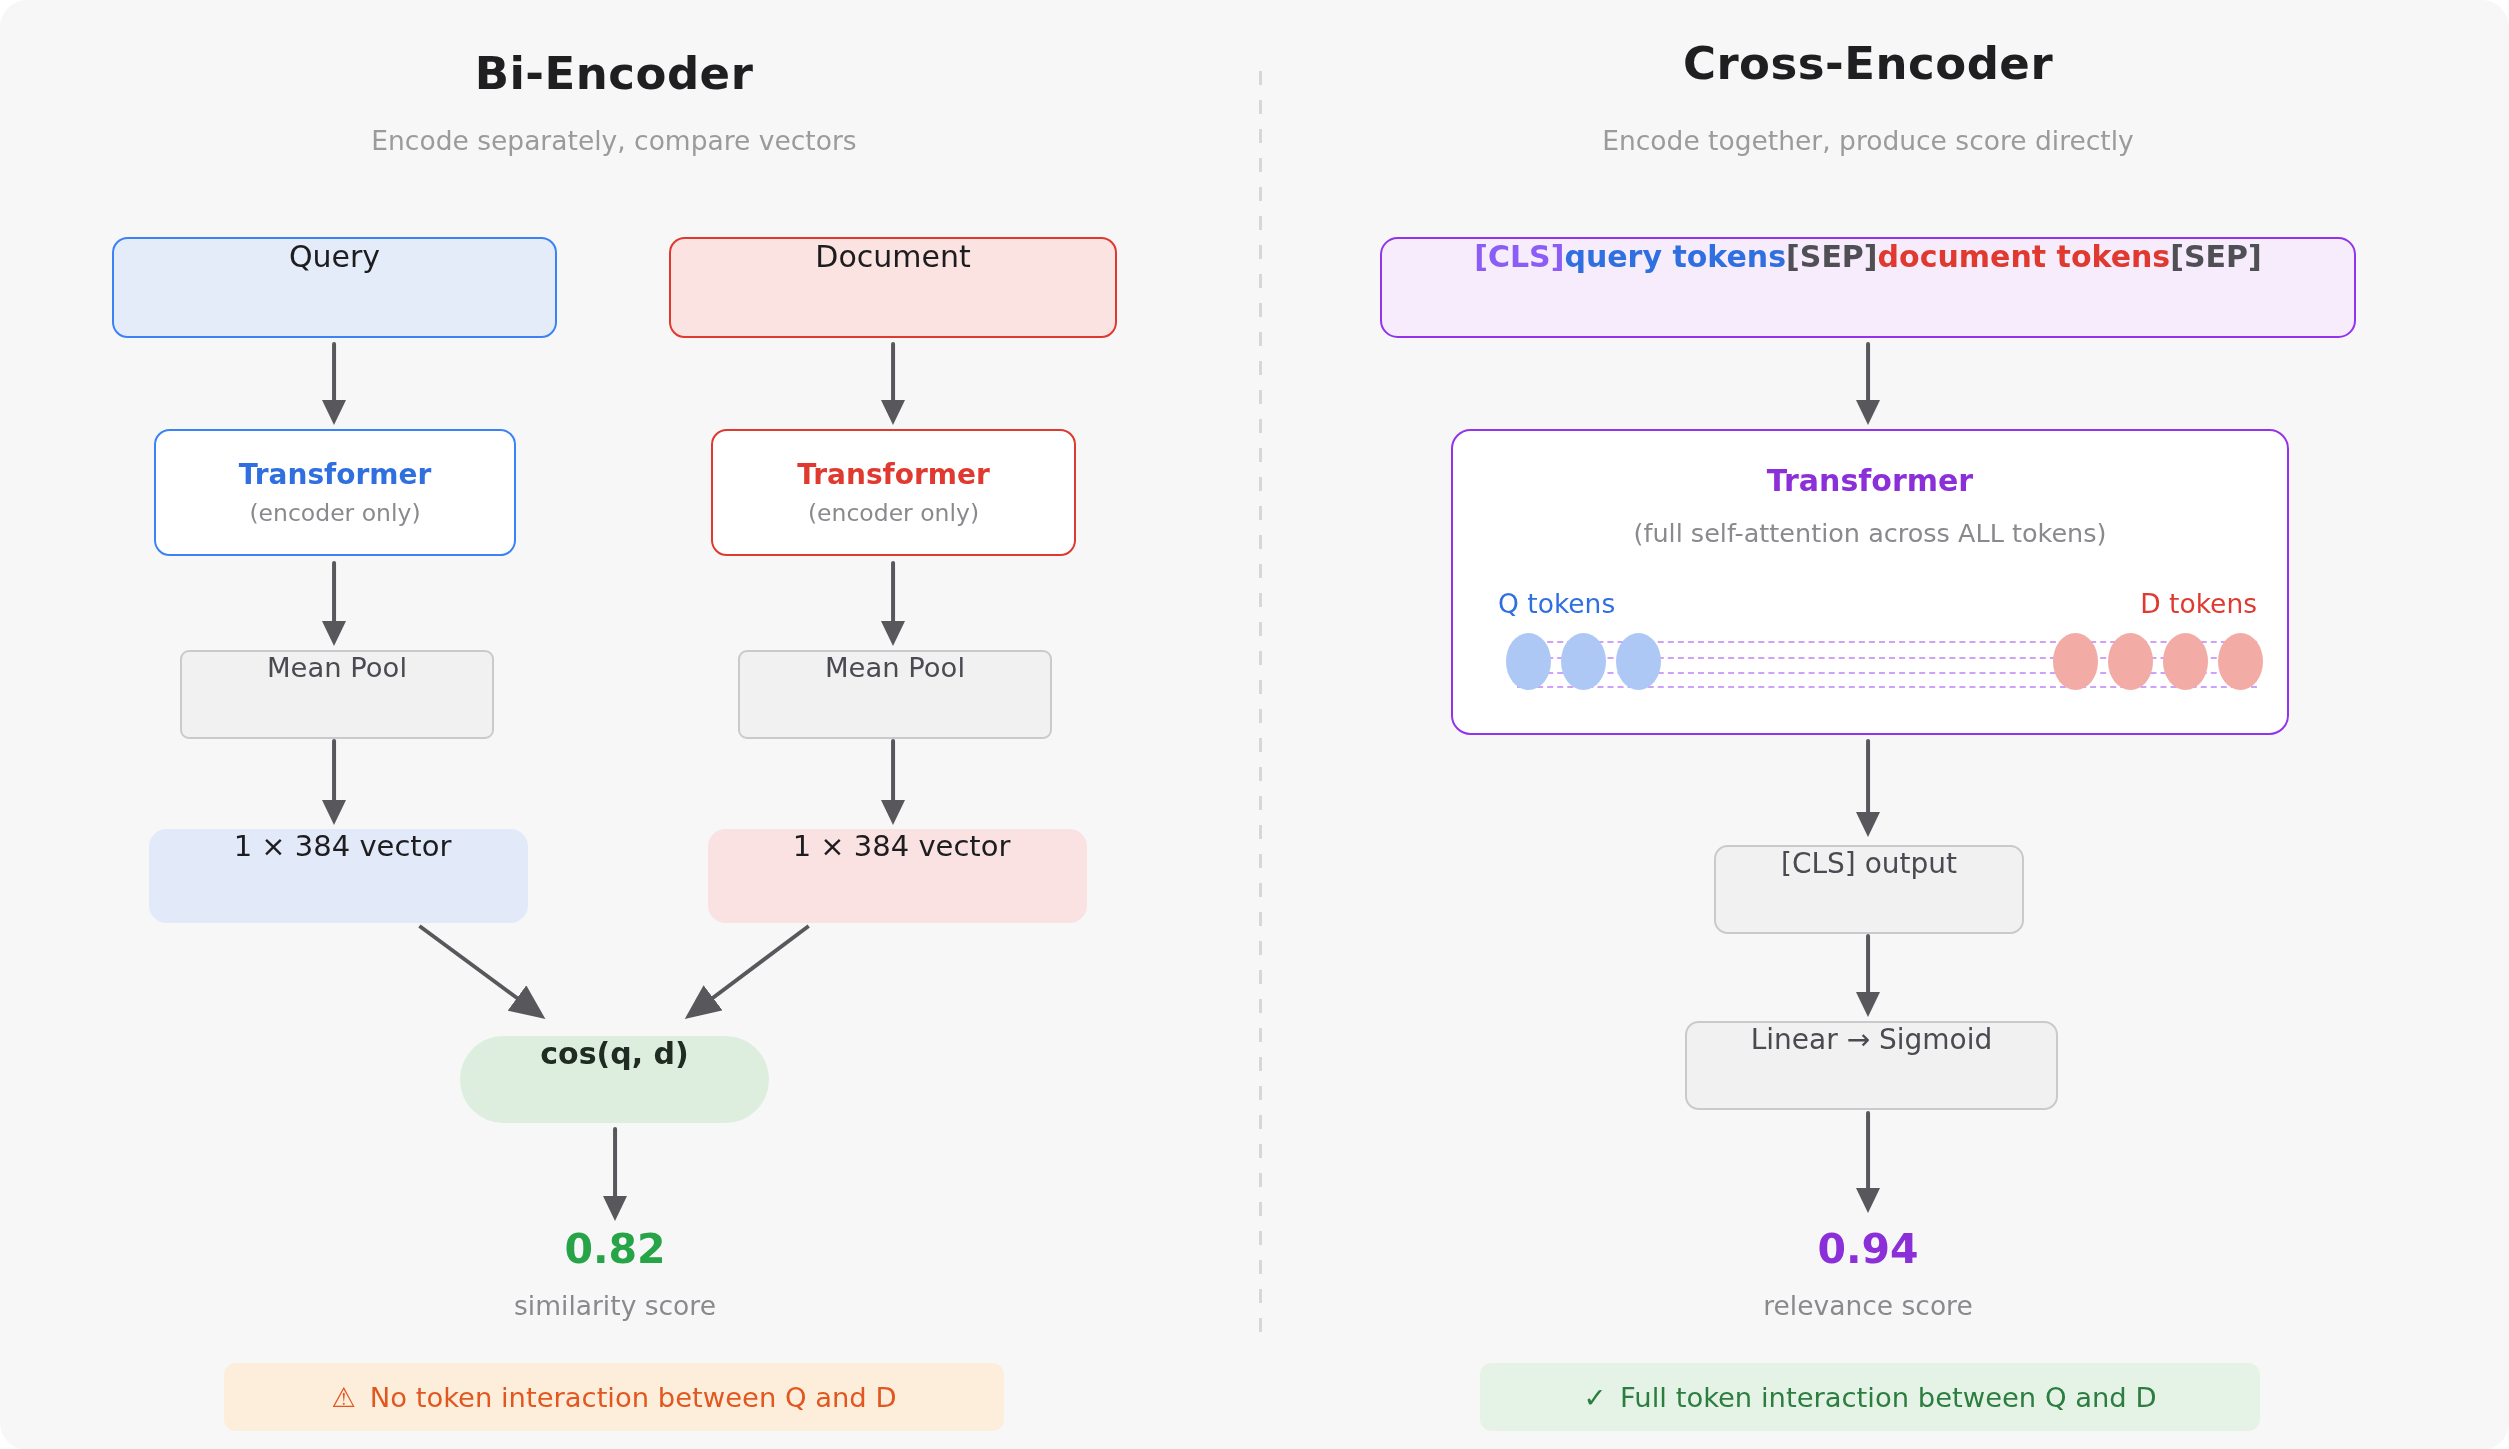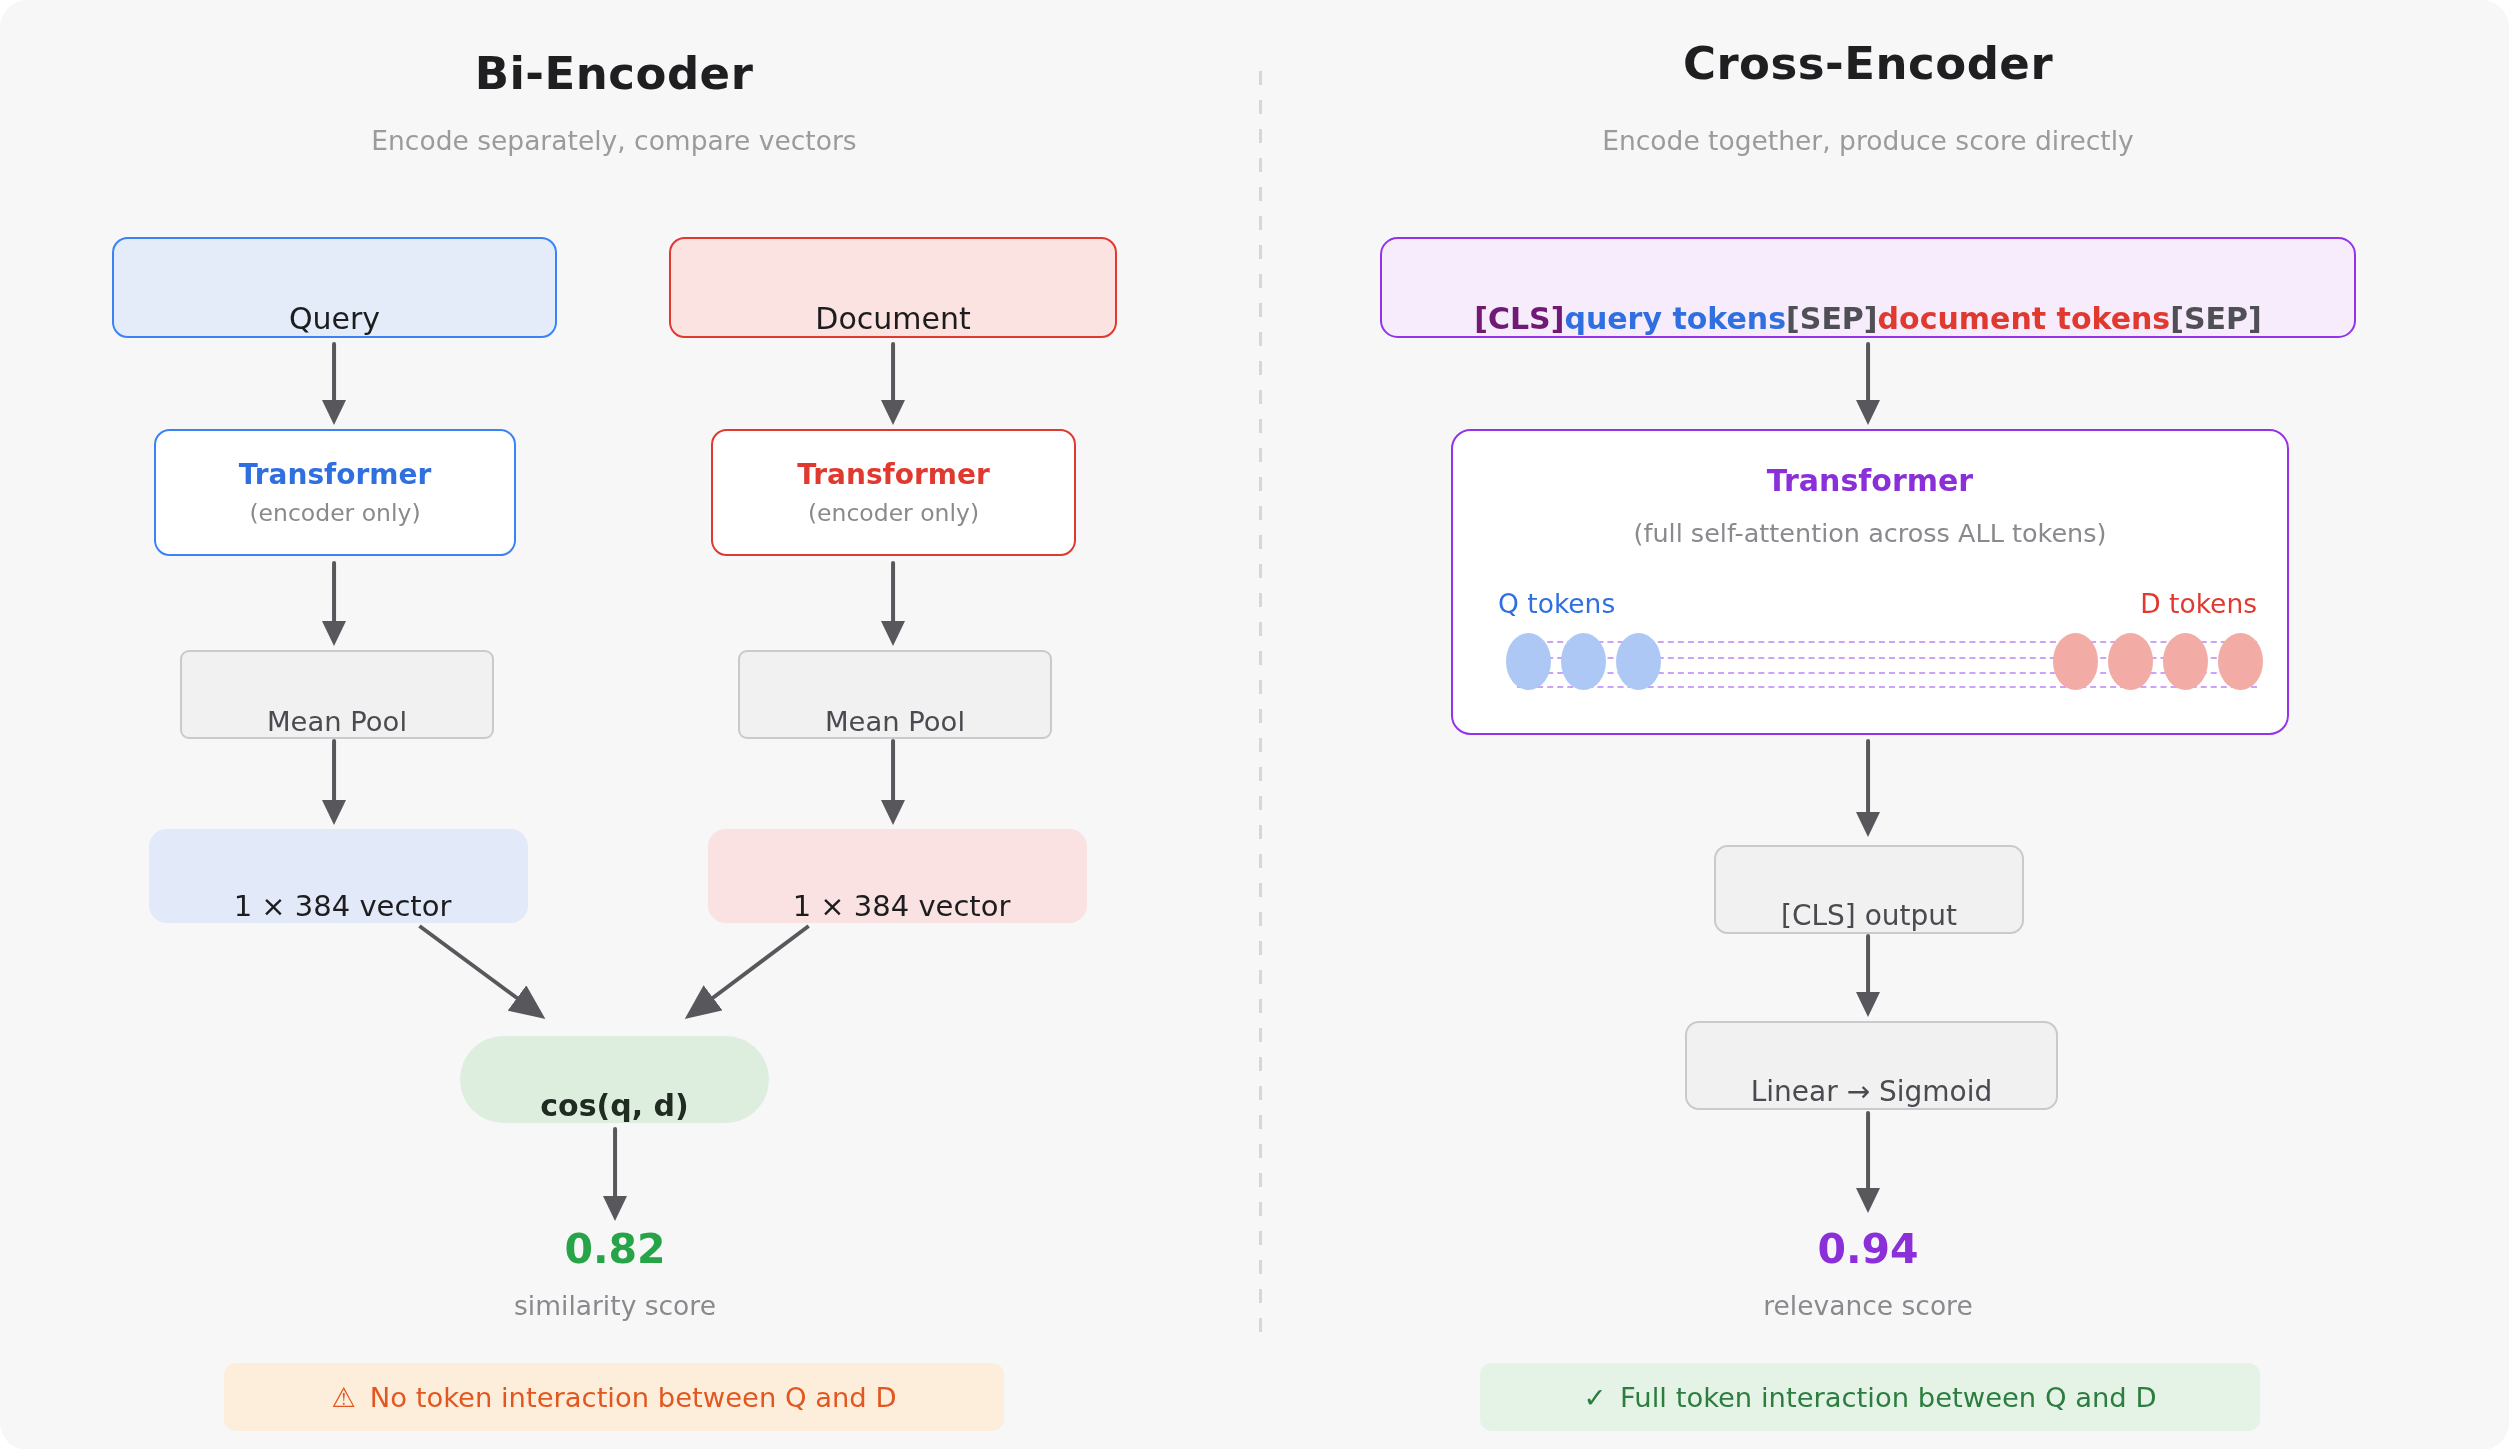--- a/index.html
+++ b/index.html
@@ -1,19 +1,19 @@
 <!DOCTYPE html>
 <html><head>
 <meta charset="utf-8">
 <style>
   html,body{margin:0;padding:0;background:#ffffff;}
   body{font-family:"DejaVu Sans","Liberation Sans",sans-serif;}
   .card{position:relative;width:2509px;height:1450px;background:#f7f7f8;border-radius:27.4px;overflow:hidden;}
   .abs{position:absolute;}
-  .ctr{display:flex;align-items:flex-end;justify-content:center;text-align:center;}
+  .ctr{display:flex;align-items:flex-start;justify-content:center;text-align:center;}
   .col-title{width:784px;font-size:45px;font-weight:700;color:#1f1f21;text-align:center;letter-spacing:0.5px;}
   .col-sub{width:784px;font-size:26.5px;color:#9b9b9b;text-align:center;}
   .box{border-radius:15.7px;box-sizing:border-box;}
   .io-box{font-size:30px;color:#1d1d1f;}
   .enc-box{background:#ffffff;border-radius:15.7px;box-sizing:border-box;display:flex;flex-direction:column;align-items:center;justify-content:center;gap:7.8px;}
   .enc-title{font-size:28px;font-weight:700;}
   .enc-sub{font-size:23.5px;color:#8a8a8e;}
   .gbox{background:#f1f1f2;border:2px solid #cacace;border-radius:9px;font-size:27.4px;color:#4a4a50;}
   .vec{border-radius:17.6px;font-size:29px;color:#1d1d1f;padding-left:8px;}
   .pill{border-radius:45px;font-size:30px;font-weight:700;color:#202b22;}
@@ -124,21 +124,21 @@
 
   <div class="abs banner" style="left:224px;top:1363px;width:780px;height:68px;background:#fdeedc;color:#e2571f;">
     <span>⚠</span>
     <span>No token interaction between Q and D</span>
   </div>
 
   <div class="abs col-title" style="left:1476px;top:37px;">Cross-Encoder</div>
   <div class="abs col-sub" style="left:1476px;top:125px;">Encode together, produce score directly</div>
 
   <div class="abs ctr" style="left:1380px;top:237px;width:976px;height:101px;background:#f6ecfb;border:2.9px solid #9333ea;border-radius:17.6px;box-sizing:border-box;font-size:30px;font-weight:700;">
-    <span class="seg" style="color:#701a75;margin-top:32px;">[CLS]</span>
+    <span class="seg" style="color:#8b5cf6;">[CLS]</span>
       <span class="seg" style="color:#2f6fe0;">query tokens</span>
       <span class="seg" style="color:#4f4f55;">[SEP]</span>
       <span class="seg" style="color:#e0392f;">document tokens</span>
       <span class="seg" style="color:#4f4f55;">[SEP]</span>
   </div>
 
   <div class="abs arrow" style="left:1855px;top:342px;height:83px;">
       <span class="stem"></span>
       <span class="head"></span>
     </div>

